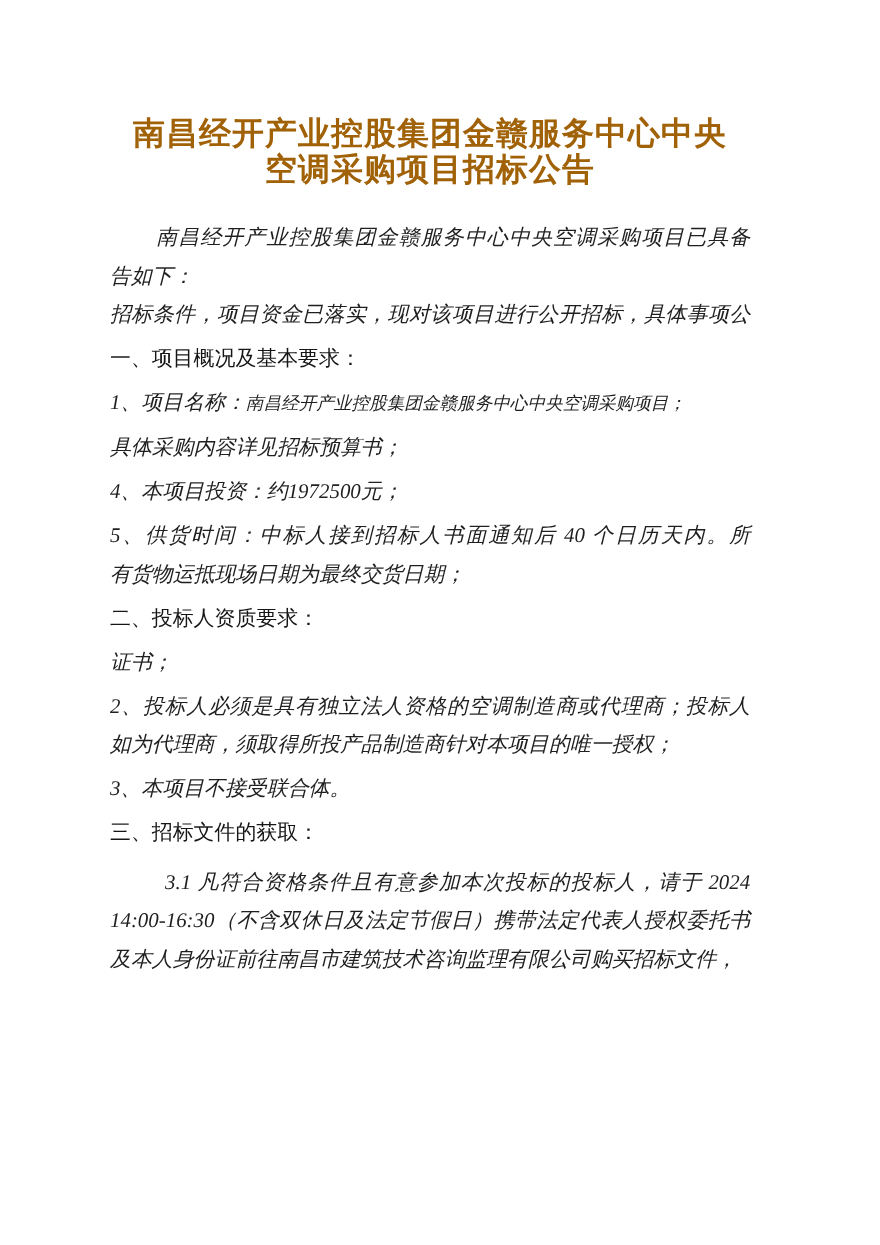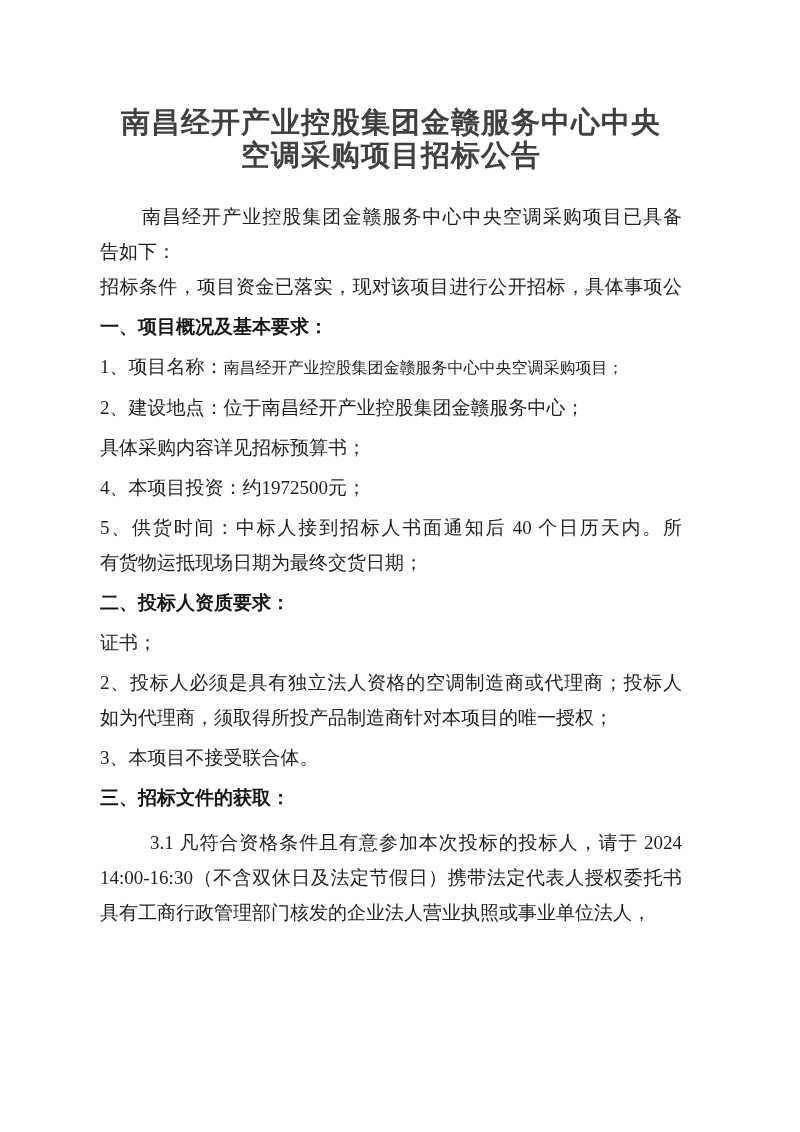--- a/index.html
+++ b/index.html
@@ -16,34 +16,34 @@
     color: #1f1f1f;
   }
   .title {
     padding-top: 106px;
     margin-bottom: 27px;
     font-size: 29px;
     line-height: 33px;
     font-weight: 700;
     letter-spacing: 1px;
     text-align: center;
-    color: #404040;
+    color: #a16207;
   }
   .title .tl { display: block; }
   .para {
     font-size: 19px;
     line-height: 35px;
     margin-bottom: 5px;
   }
-  .ln { min-height: 35px; }
+  .ln { min-height: 35px; font-style: italic; }
   
   .j { text-align: justify; text-align-last: justify; }
   .ind2  { text-indent: 42px; }
   .ind25 { text-indent: 50px; margin-top: 10px; }
-  .heading { font-weight: 700; color: #161616; }
+  .heading { font-weight: 400; color: #161616; }
   .small { font-size: 16px; text-align: center; }
 </style>
 </head>
 <body>
 
 <div class="page">
 
   <h1 class="title">
     <span class="tl">南昌经开产业控股集团金赣服务中心中央</span>
     <span class="tl">空调采购项目招标公告</span>
@@ -54,23 +54,20 @@
     <div class="ln">告如下：</div>
     <div class="ln j">招标条件，项目资金已落实，现对该项目进行公开招标，具体事项公</div>
   </div>
 
   <div class="para heading">一、项目概况及基本要求：</div>
 
   <div class="para">
     <div class="ln"><span>1、项目名称：</span><span class="small">南昌经开产业控股集团金赣服务中心中央空调采购项目；</span></div>
   </div>
 
-  <div class="para">
-    <div class="ln">2、建设地点：位于南昌经开产业控股集团金赣服务中心；</div>
-  </div>
 
   <div class="para">
     <div class="ln">具体采购内容详见招标预算书；</div>
   </div>
 
   <div class="para">
     <div class="ln">4、本项目投资：约1972500元；</div>
   </div>
 
   <div class="para">
@@ -91,16 +88,16 @@
 
   <div class="para">
     <div class="ln">3、本项目不接受联合体。</div>
   </div>
 
   <div class="para heading">三、招标文件的获取：</div>
 
   <div class="para">
     <div class="ln j ind25">3.1 凡符合资格条件且有意参加本次投标的投标人，请于 2024</div>
     <div class="ln j">14:00-16:30（不含双休日及法定节假日）携带法定代表人授权委托书</div>
-    <div class="ln">具有工商行政管理部门核发的企业法人营业执照或事业单位法人，</div>
+    <div class="ln">及本人身份证前往南昌市建筑技术咨询监理有限公司购买招标文件，</div>
   </div>
 
 </div>
 
 </body></html>

